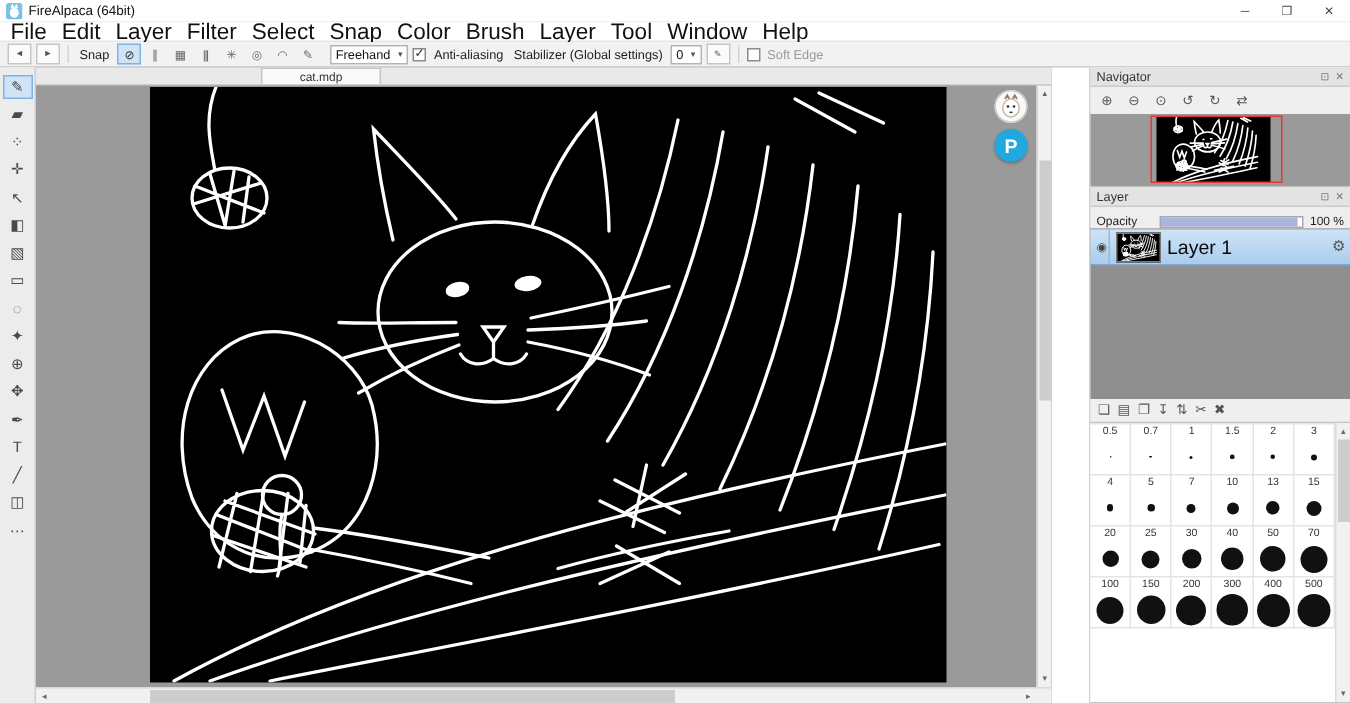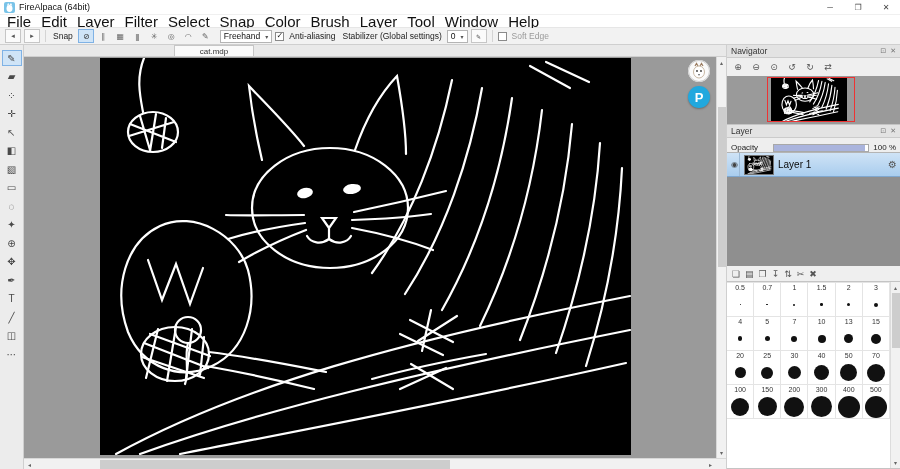--- a/index.html
+++ b/index.html
@@ -37,41 +37,41 @@
   .canvasarea{flex:1;position:relative;background:#9a9a9a;overflow:hidden;}
   .art{position:absolute;left:76px;top:1px;width:531px;height:397px;background:#000;}
   .badge{position:absolute;width:22px;height:22px;border-radius:50%;}
   .pbadge{background:#21a8de;color:#fff;font-weight:bold;display:flex;align-items:center;justify-content:center;font-size:13px;box-shadow:0 1px 2px rgba(0,0,0,.3);}
   .hscroll{height:11px;background:#f1f1f1;border-top:1px solid #d8d8d8;position:relative;flex:none;}
   .hthumb{position:absolute;left:76px;top:1px;width:350px;height:9px;background:#cdcdcd;}
   .sarrow{position:absolute;font-size:6px;color:#666;width:11px;height:11px;display:flex;align-items:center;justify-content:center;}
   .vscroll{position:absolute;right:0;top:12px;bottom:11px;width:10px;background:#f1f1f1;border-left:1px solid #d8d8d8;}
   .vthumb{position:absolute;top:50px;left:1px;width:8px;height:160px;background:#cdcdcd;}
   
-  .rightcol{width:174px;background:#eee;border-left:1px solid #cfcfcf;display:flex;flex-direction:column;flex:none;}
+  .rightcol{width:174px;background:#eee;border-left:1px solid #cfcfcf;display:flex;flex-direction:column;flex:none;margin-left:25px;}
   .panel{display:flex;flex-direction:column;border-bottom:1px solid #c4c4c4;flex:none;}
   .phead{height:13px;background:#e3e3e3;border-bottom:1px solid #cbcbcb;display:flex;align-items:center;padding:0 4px;font-size:8.5px;color:#333;flex:none;}
   .picons{margin-left:auto;display:flex;gap:4px;color:#777;font-size:7px;}
   .navtools{height:18px;display:flex;align-items:center;gap:2px;padding:0 3px;background:#efefef;}
   .navtools span{width:16px;height:15px;display:flex;align-items:center;justify-content:center;font-size:9px;color:#555;}
   .navthumb{height:48px;background:#9a9a9a;position:relative;}
   .navmini{position:absolute;left:44px;top:2px;width:76px;height:44px;background:#000;}
   .navrect{position:absolute;left:40px;top:1px;width:88px;height:45px;border:1px solid #ee3333;}
   .layerrow{height:14px;display:flex;align-items:flex-end;padding:0 4px;gap:4px;font-size:8px;color:#222;}
   .llabel{width:38px;flex:none;}
   .slider{flex:1;height:8px;border:1px solid #a8a8a8;background:#fff;position:relative;}
   .sliderfill{position:absolute;left:0;top:0;bottom:0;width:97%;background:#aab4dd;}
   .lselect{flex:1;height:11px;background:#fff;border:1px solid #a8a8a8;display:flex;align-items:center;padding:0 3px;font-size:8px;}
   .lselect .arr{margin-left:auto;font-size:6px;color:#555;}
   .lchecks{height:14px;display:flex;align-items:center;gap:3px;padding:0 4px;font-size:7.5px;color:#222;}
   .layerlist{height:114px;background:#8f8f8f;border-top:1px solid #b4b4b4;}
   .layer1{height:24px;background:linear-gradient(#cfe3f6,#a9cdee);border-bottom:1px solid #7fa7cf;display:flex;align-items:center;gap:4px;padding:0 3px;}
   .eyeicon{font-size:8px;color:#444;width:10px;text-align:center;border-right:1px solid #9bb9d6;height:100%;display:flex;align-items:center;justify-content:center;}
   .lthumb{width:30px;height:20px;background:#000;border:1px solid #777;flex:none;}
-  .lname{font-size:10px;color:#0a0a0a;}
+  .lname{font-size:13px;color:#0a0a0a;}
   .gear{margin-left:auto;font-size:10px;color:#555;}
   .layerbtns{height:15px;display:flex;align-items:center;gap:5px;padding:0 5px;font-size:9px;color:#555;background:#efefef;}
   .brushpanel{flex:1;min-height:0;}
   .brushwrap{flex:1;display:flex;min-height:0;background:#fff;}
   .brushgrid{flex:1;display:grid;grid-template-columns:repeat(6,1fr);grid-auto-rows:34px;background:#fff;border-top:1px solid #e4e4e4;align-content:start;}
   .bcell{border-right:1px solid #e4e4e4;border-bottom:1px solid #e4e4e4;display:flex;flex-direction:column;align-items:center;padding-top:1px;}
   .bnum{font-size:7px;color:#333;height:9px;}
   .bdot{margin:auto;width:var(--d);height:var(--d);border-radius:50%;background:#111;}
   .bscroll{width:10px;background:#f1f1f1;border-left:1px solid #dcdcdc;position:relative;font-size:6px;color:#666;flex:none;}
   .bthumb{position:absolute;left:1px;top:11px;width:8px;height:55px;background:#cdcdcd;}

